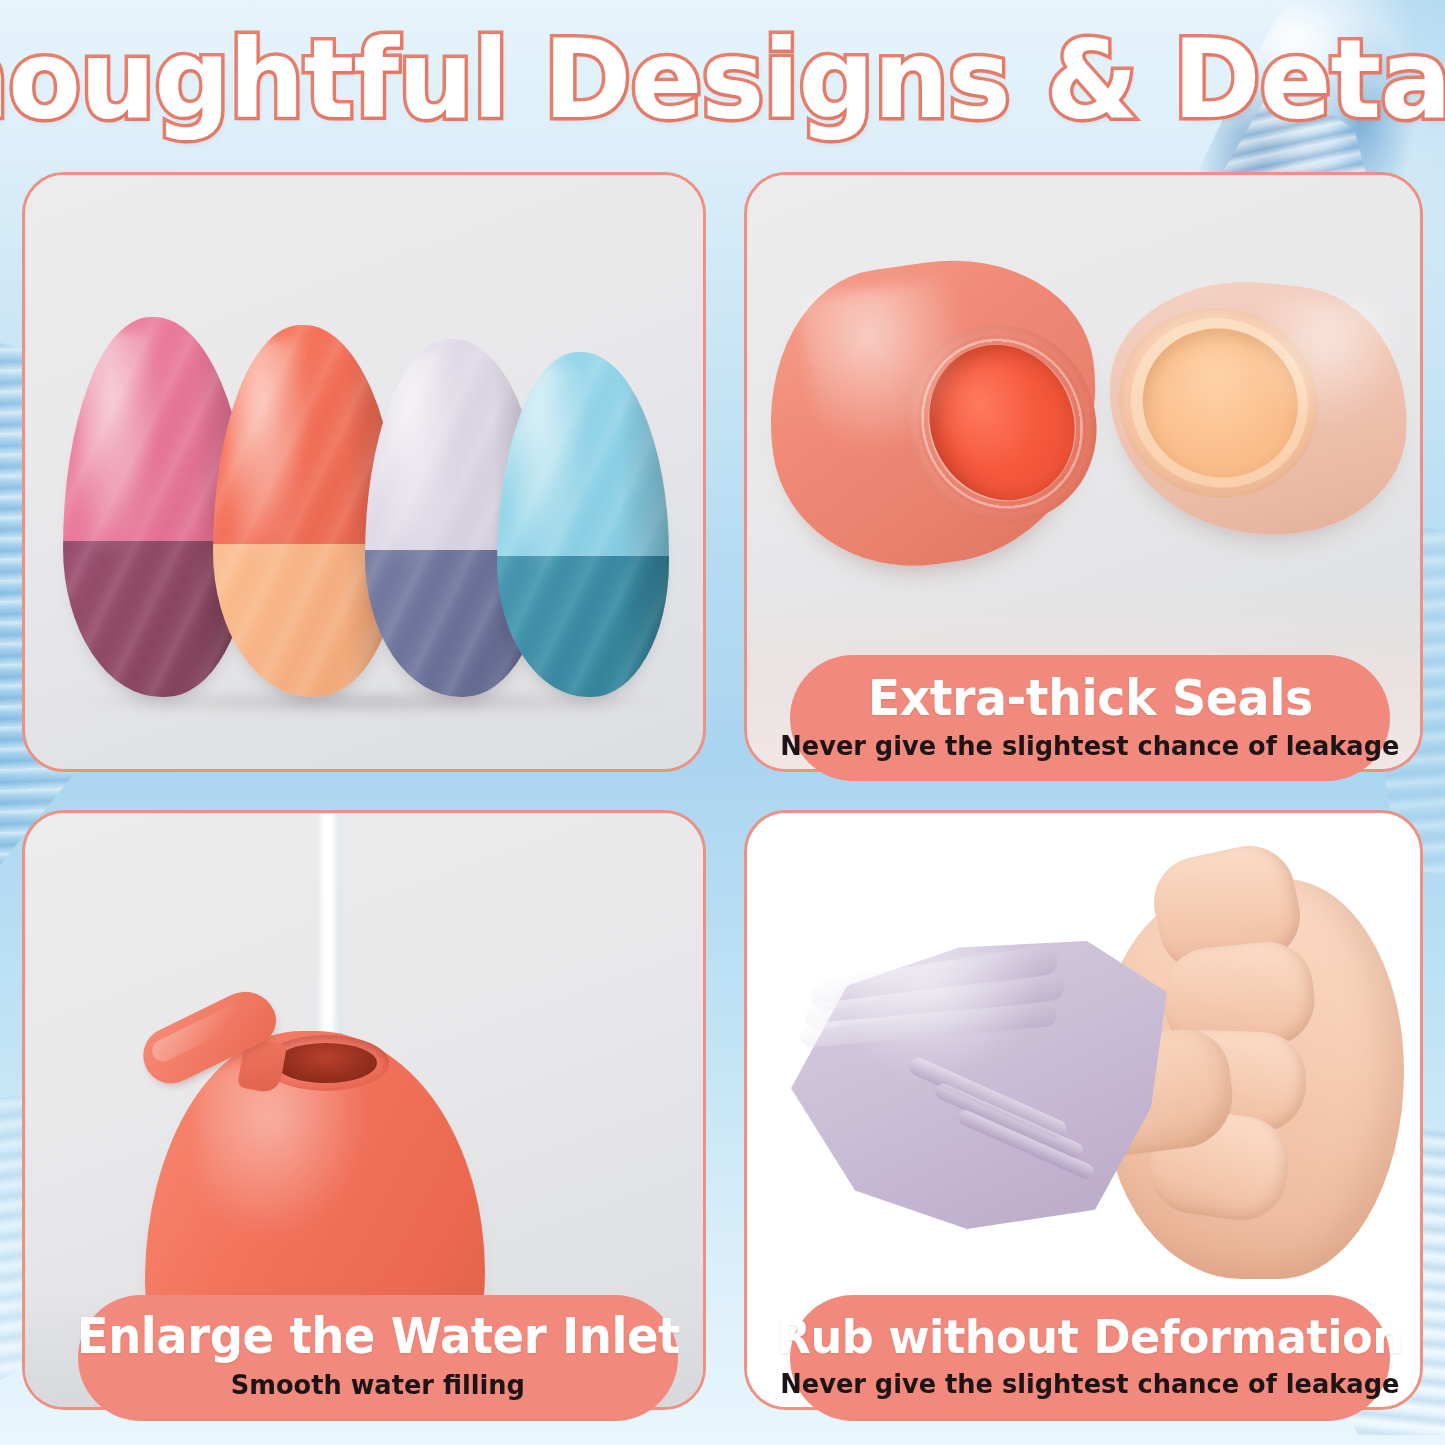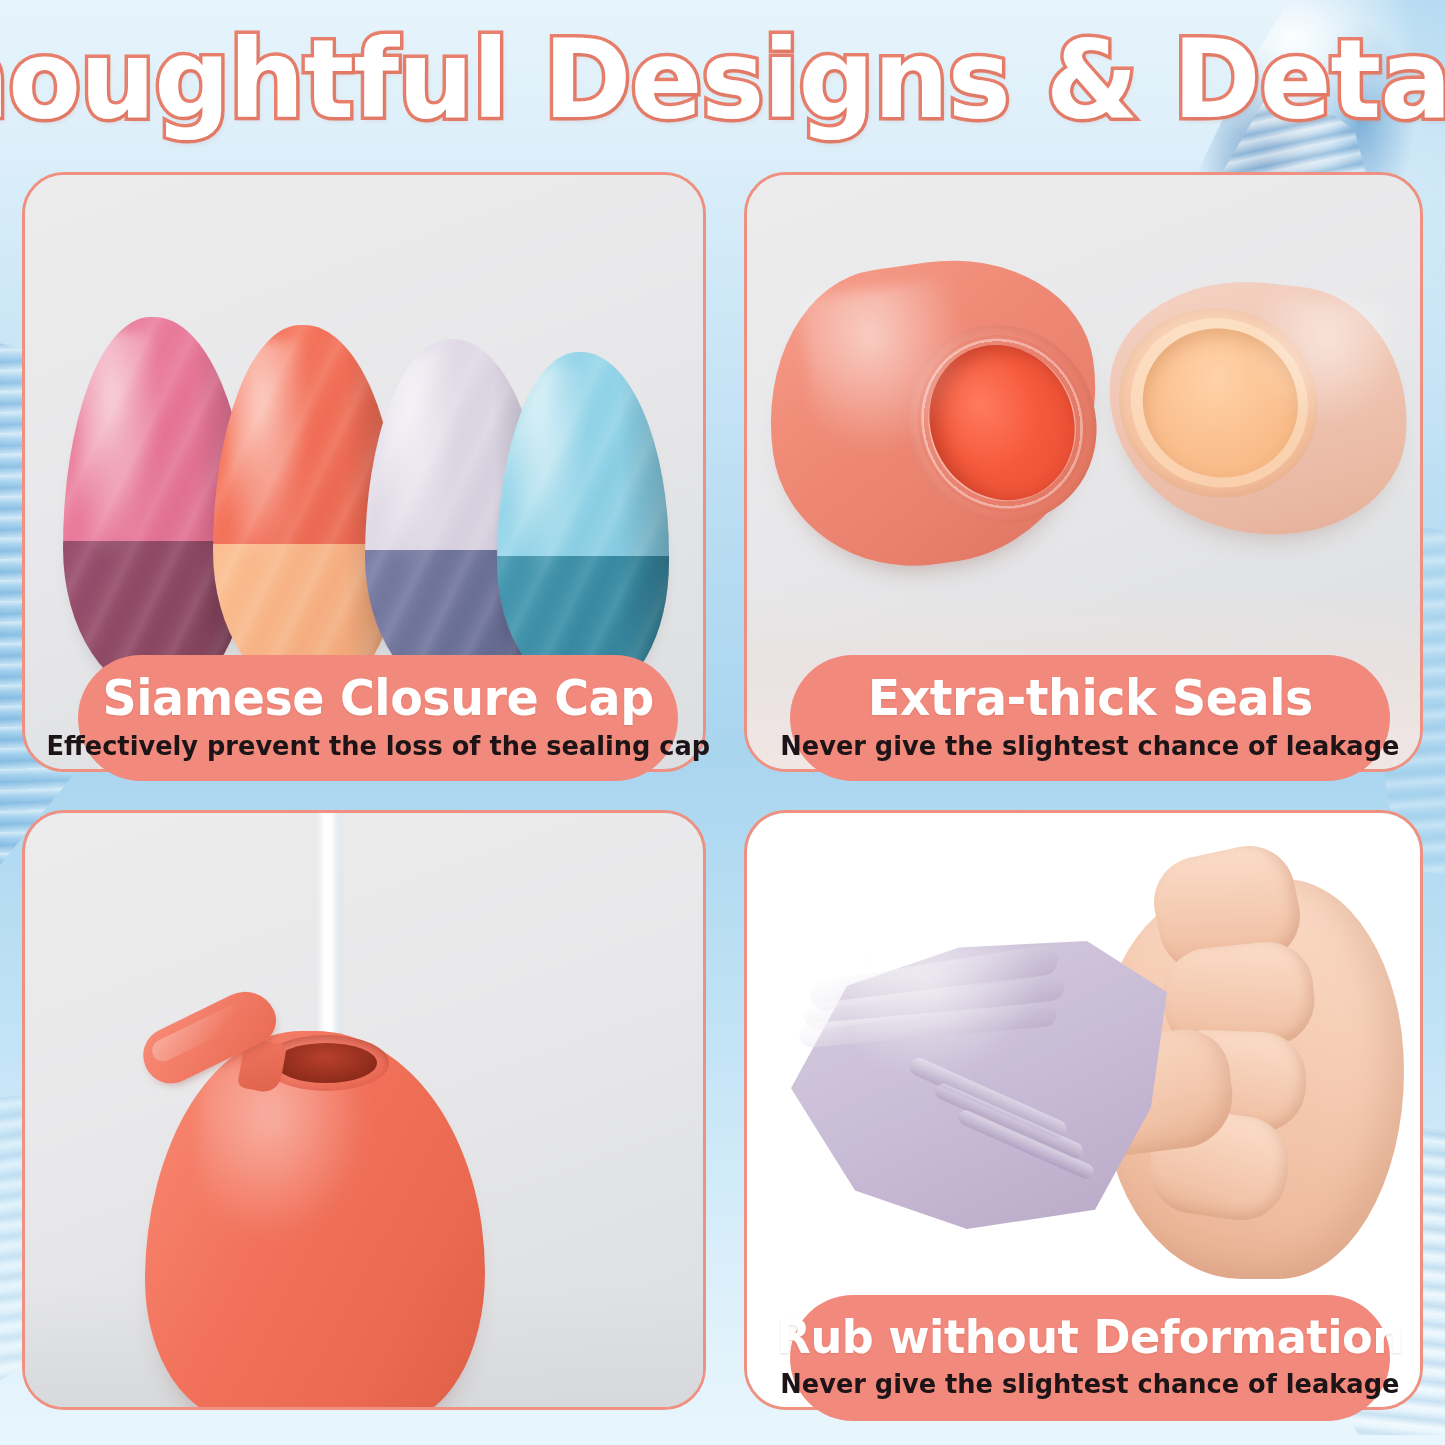--- a/index.html
+++ b/index.html
@@ -470,24 +470,20 @@
           <div class="bottle-top"></div>
           <div class="bottle-base"></div>
           <div class="swirl"></div>
           <div class="shade-r"></div>
           <div class="gloss"></div>
         </div>
       </div>
     </div>
   </div>
 
-  <div class="caption" id="caption-1">
-    <div class="caption-title">Siamese Closure Cap</div>
-    <div class="caption-sub">Effectively prevent the loss of the sealing cap</div>
-  </div>
 
   <div class="panel" id="panel-2">
     <div class="panel-photo">
       <div class="seal-ground"></div>
 
       <div id="seal-coral">
         <div class="cone"></div>
         <div class="mouth-outer"></div>
         <div class="mouth-rings"></div>
         <div class="mouth-inner"></div>
@@ -517,20 +513,24 @@
         <div class="body"></div>
         <div class="shoulder-gloss"></div>
         <div class="inlet-rim"></div>
         <div class="inlet-hole"></div>
         <div class="cap-hinge"></div>
         <div class="cap-flap"></div>
       </div>
     </div>
   </div>
 
+  <div class="caption" id="caption-3">
+    <div class="caption-title">Enlarge the Water Inlet</div>
+    <div class="caption-sub">Smooth water filling</div>
+  </div>
 
   <div class="panel" id="panel-4">
     <div class="panel-photo">
       <div id="squeeze-scene">
         <div id="hand">
           <div class="palm"></div>
           <div class="knuckle k1"></div>
           <div class="knuckle k2"></div>
           <div class="knuckle k3"></div>
           <div class="knuckle k4"></div>

